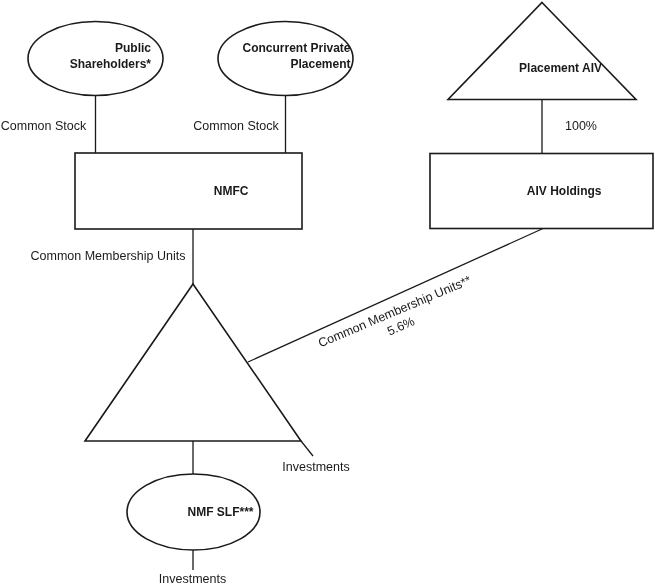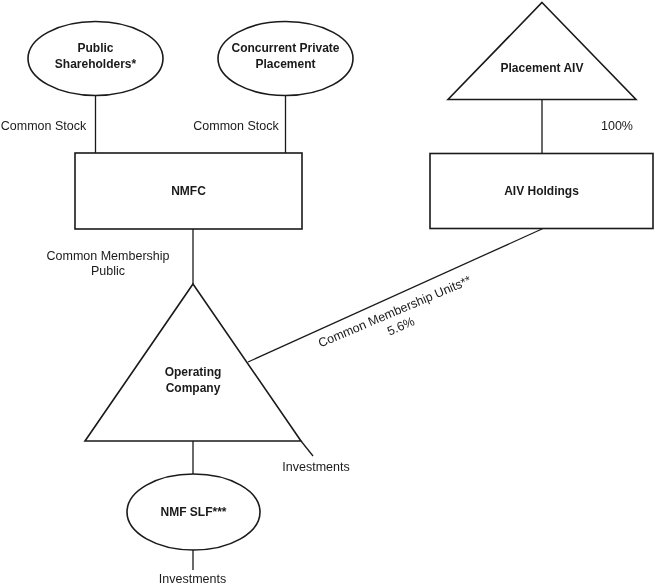--- a/index.html
+++ b/index.html
@@ -3,27 +3,27 @@
 <meta charset="utf-8">
 <style>
   html,body { margin:0; padding:0; background:#ffffff; }
   .canvas {
     position:relative; width:655px; height:586px; background:#ffffff;
     font-family:"Liberation Sans", sans-serif; color:#1a1a1a; overflow:hidden;
   }
   .canvas svg { position:absolute; left:0; top:0; }
   .label { position:absolute; }
   .node-label {
-    font-weight:bold; font-size:12px; line-height:16px; text-align:center;
+    font-weight:bold; font-size:12px; line-height:16px; text-align:right;
     white-space:normal;
   }
   .edge-label {
     font-size:12.5px; line-height:15.5px; text-align:center; white-space:nowrap;
   }
-  .edge-label.left-align { text-align:right;margin-left:22px; }
+  .edge-label.left-align { text-align:center; }
   .two-line { white-space:normal; }
   .rotated {
     transform:rotate(-23deg); transform-origin:center center; white-space:normal;
   }
 </style>
 </head>
 <body>
 
 <div class="canvas">
 
@@ -50,32 +50,31 @@
   <div class="label node-label" style="left:40px; top:39.5px; width:111px;">Public Shareholders*</div>
 
   <div class="label node-label" style="left:220.5px; top:39.5px; width:130px;">Concurrent Private Placement</div>
 
   <div class="label node-label" style="left:482px; top:59.5px; width:120px;">Placement AIV</div>
 
   <div class="label node-label" style="left:128.5px; top:182.5px; width:120px;">NMFC</div>
 
   <div class="label node-label" style="left:481.5px; top:182.5px; width:120px;">AIV Holdings</div>
 
-  <div class="label node-label" style="left:153px; top:364px; width:80px;">Operating Company</div>
 
   <div class="label node-label" style="left:133.5px; top:503.5px; width:120px;">NMF SLF***</div>
 
   <div class="label edge-label" style="left:0px; top:119px; width:87px;">Common Stock</div>
 
   <div class="label edge-label" style="left:186px; top:119px; width:100px;">Common Stock</div>
 
   <div class="label edge-label left-align" style="left:551px; top:119px; width:60px;">100%</div>
 
   <div class="label edge-label two-line" style="left:28px; top:248.5px; width:160px;">
-    <div>Common Membership Public</div>
+    <div>Common Membership Units</div>
   </div>
 
   <div class="label edge-label two-line rotated" style="left:288px; top:303.5px; width:220px;">
     <div>Common Membership Units**</div>
     <div>5.6%</div>
   </div>
 
   <div class="label edge-label" style="left:271px; top:459.5px; width:90px;">Investments</div>
 
   <div class="label edge-label" style="left:147.5px; top:571.5px; width:90px;">Investments</div>

